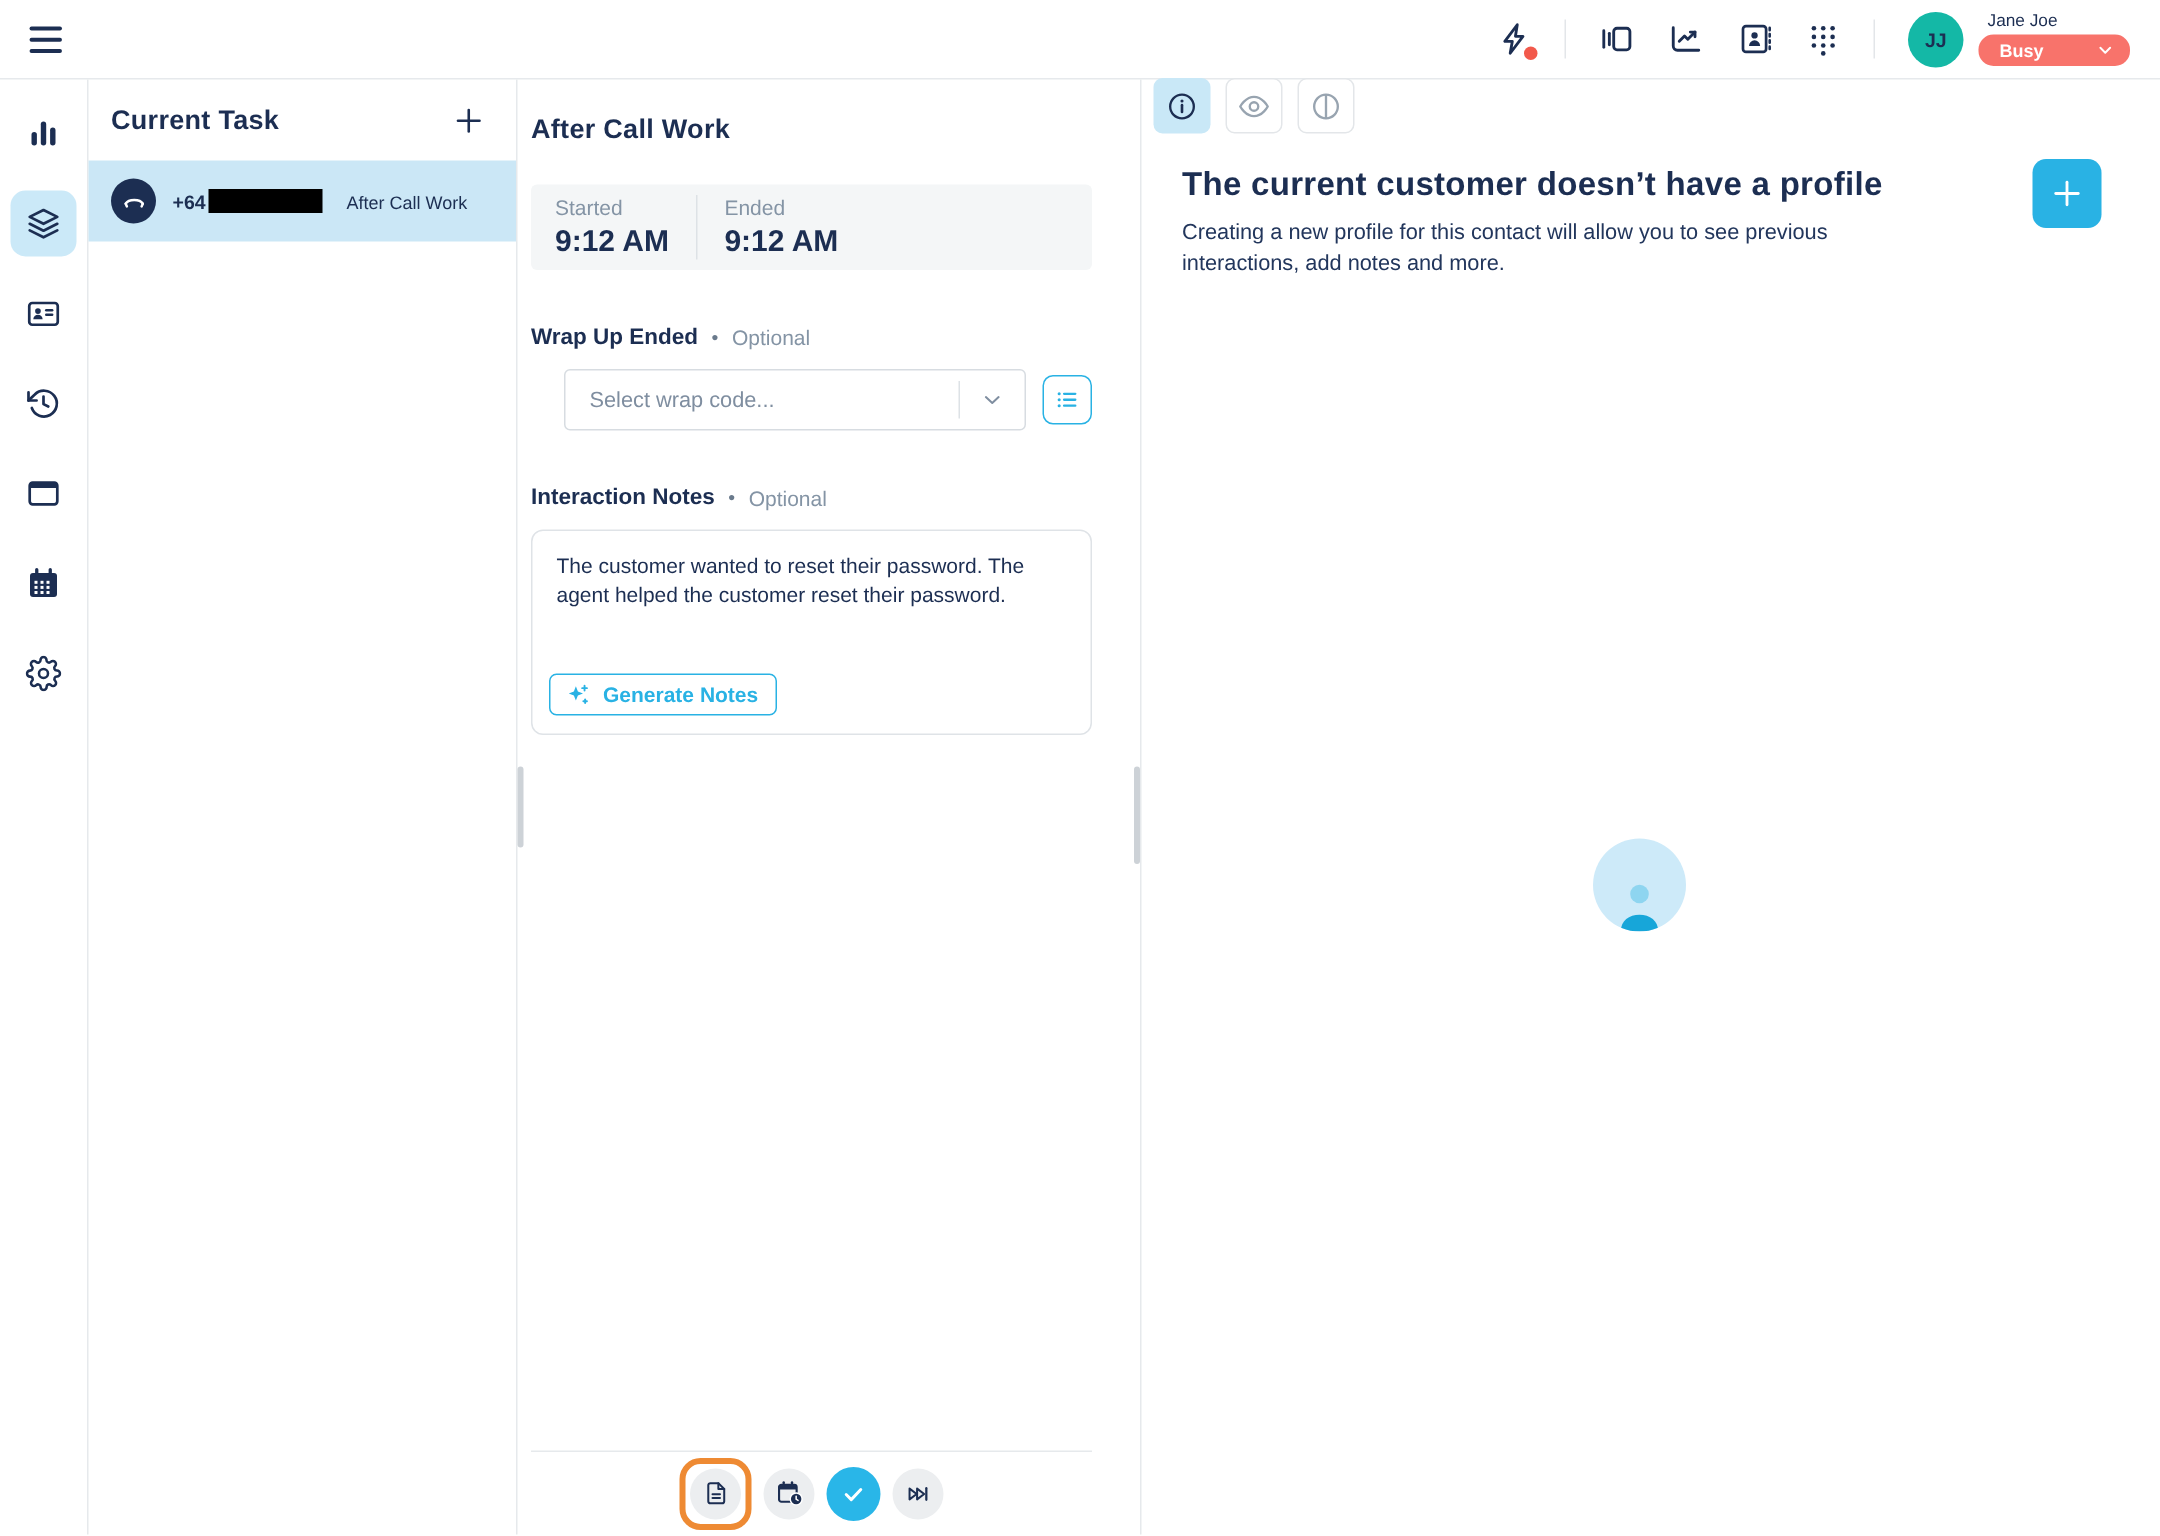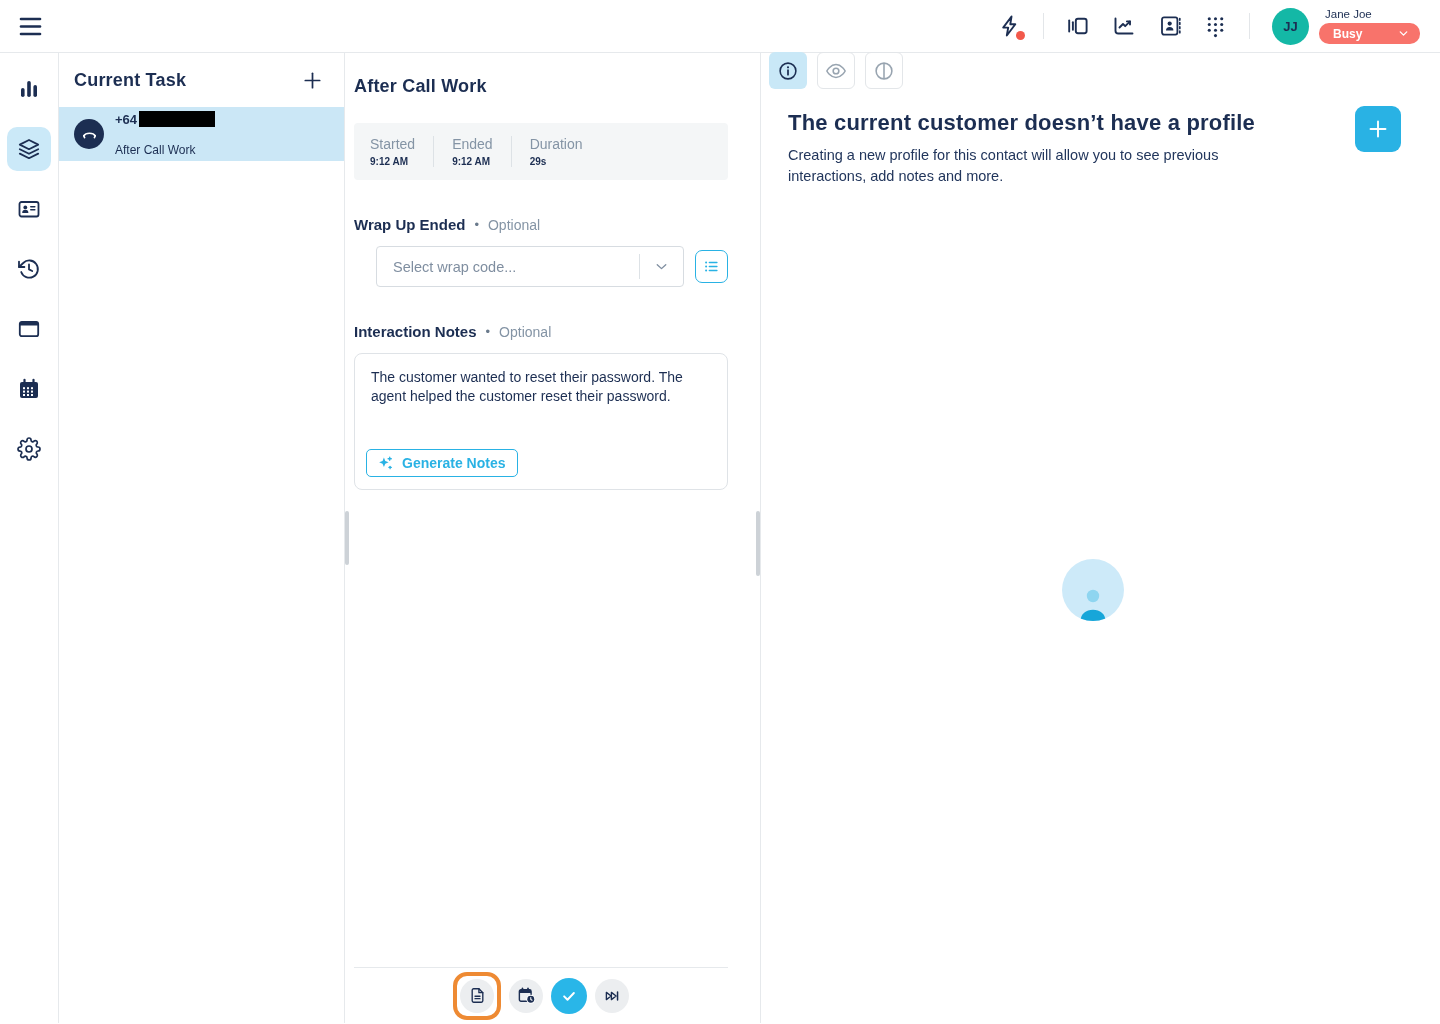--- a/index.html
+++ b/index.html
@@ -33,39 +33,39 @@
   .rail-item.active { background:#cbe9f8; }
 
   
   .tasks { width:286px; border-right:1px solid #e6e9ec; display:flex; flex-direction:column; }
   .tasks-header { height:54px; display:flex; align-items:center; justify-content:space-between;
     padding:0 20px 0 15px; }
   .tasks-title { font-size:18px; font-weight:bold; letter-spacing:.2px; }
   .task-item { height:54px; background:#cbe7f6; display:flex; align-items:center; gap:11px; padding:0 12px 0 15px; }
   .task-avatar { width:30px; height:30px; border-radius:50%; background:#1c2e52; display:flex;
     align-items:center; justify-content:center; flex:none; }
-  .task-lines { display:flex; flex-direction:column; gap:16px; }
+  .task-lines { display:flex; flex-direction:row; gap:16px;align-items:flex-end; }
   .task-phone { font-size:13px; font-weight:bold; display:flex; align-items:center; }
   .redacted { display:inline-block; width:76px; height:16px; background:#000; margin-left:2px; }
   .task-sub { font-size:12px; color:#1c2e52; }
 
   
   .detail { width:416px; border-right:1px solid #e6e9ec; position:relative;
     padding:23px 32px 0 9px; }
   .detail-title { font-size:18px; font-weight:bold; letter-spacing:.2px; }
   .detail-sub { margin-top:9px; font-size:14.5px; }
   .detail-sub .q { font-weight:bold; }
   .detail-sub .sep { color:#9aa7b5; margin:0 5px; font-weight:normal; }
   .detail-sub .t { font-weight:bold; }
   .stats { margin-top:26px; background:#f4f6f7; border-radius:4px; height:57px; display:flex;
     align-items:center; padding:0 16px; }
   .stat { padding-right:18px; }
   .stat + .stat { border-left:1px solid #dde2e6; padding-left:18px; }
   .stat-label { font-size:14px; color:#8494a5; }
-  .stat-value { font-size:10px; font-weight:bold; margin-top:4px; }
+  .stat-value { font-size:20px; font-weight:bold; margin-top:4px; }
   .stat.wide { flex:1; }
   .field-label-row { display:flex; align-items:center; gap:9px; margin-top:36px; }
   .field-label { font-size:15px; font-weight:bold; }
   .bullet { color:#6a7a8c; font-size:13px; }
   .optional { font-size:14px; color:#8494a5; }
   .select-row { display:flex; align-items:center; gap:11px; margin-top:13px;padding-left:22px; }
   .select { flex:1; height:41px; border:1px solid #d7dce1; border-radius:4px; display:flex;
     align-items:center; background:#fff; }
   .select-placeholder { flex:1; font-size:14.5px; color:#7f8ea0; padding-left:16px; }
   .select-caret { width:44px; height:25px; border-left:1px solid #dde2e6; display:flex;
@@ -306,24 +306,20 @@
 
       <div class="stats">
         <div class="stat">
           <div class="stat-label">Started</div>
           <div class="stat-value">9:12 AM</div>
         </div>
         <div class="stat">
           <div class="stat-label">Ended</div>
           <div class="stat-value">9:12 AM</div>
         </div>
-        <div class="stat wide">
-          <div class="stat-label">Duration</div>
-          <div class="stat-value">29s</div>
-        </div>
       </div>
 
       <div class="field-label-row">
         <span class="field-label">Wrap Up Ended</span>
         <span class="bullet">•</span>
         <span class="optional">Optional</span>
       </div>
       <div class="select-row">
         <div class="select">
           <span class="select-placeholder">Select wrap code...</span>

